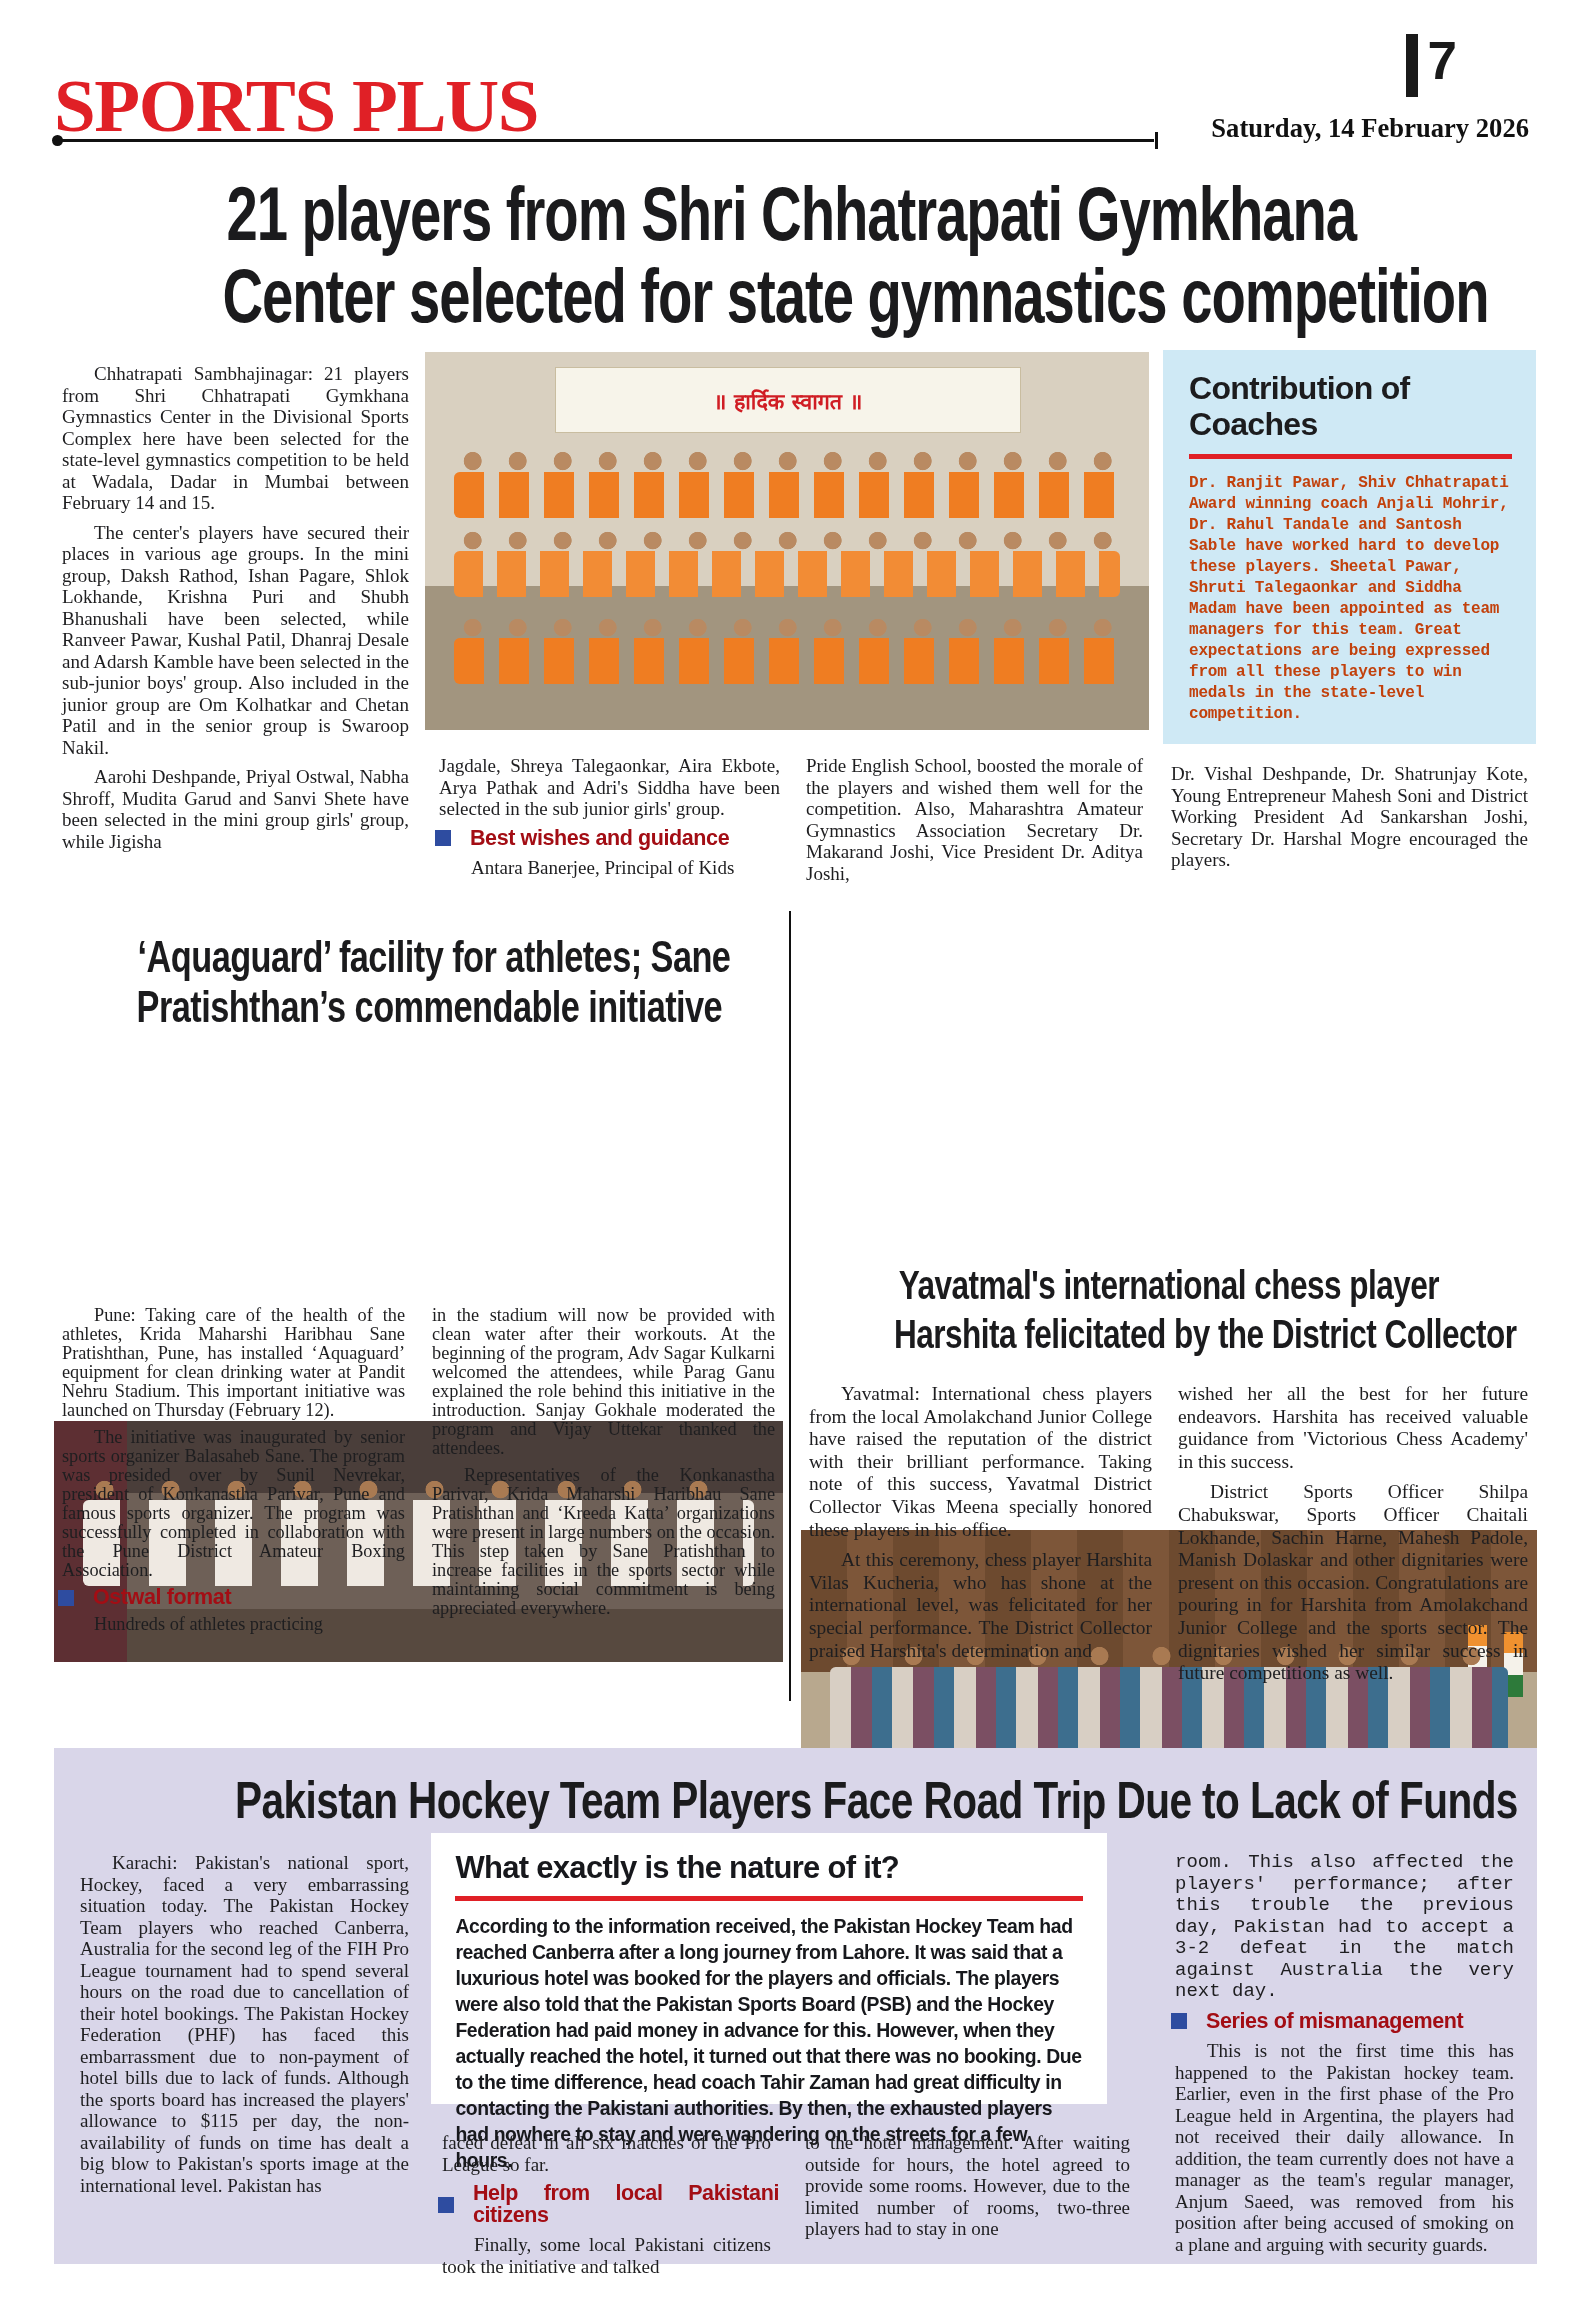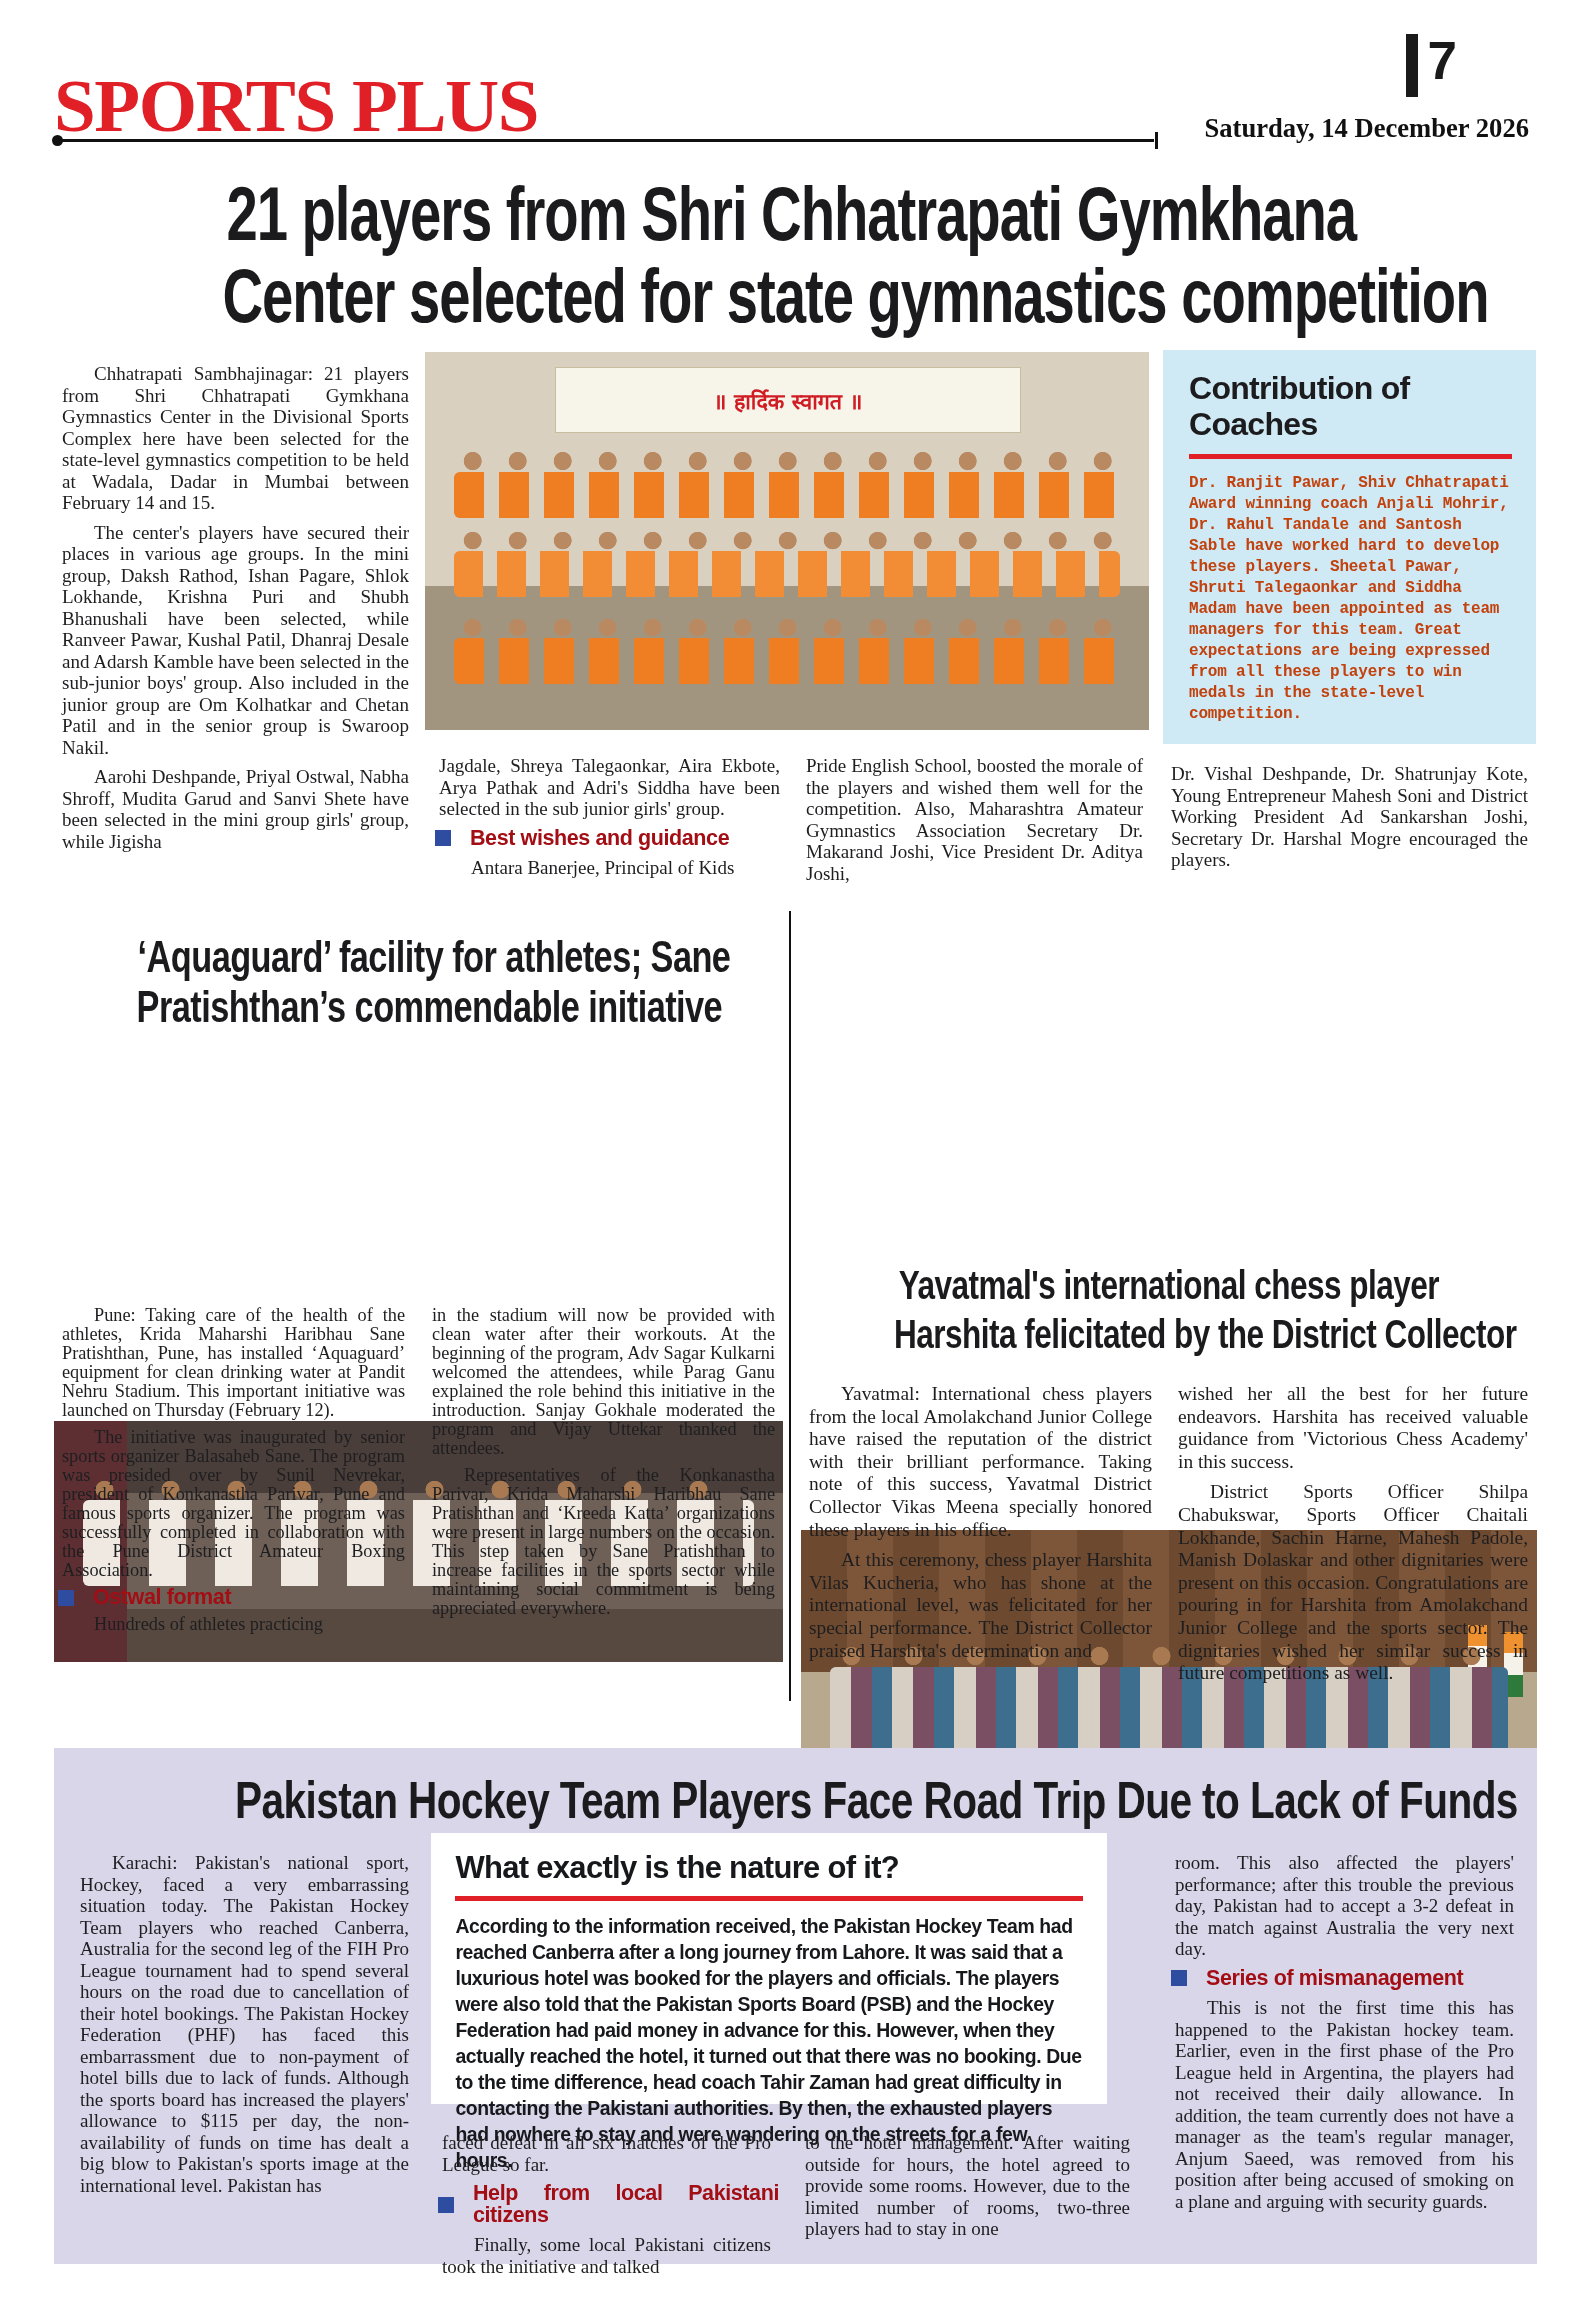--- a/index.html
+++ b/index.html
@@ -104,21 +104,21 @@
 
   <div class="abs" style="left:54px;top:43px;margin-top:20px;">
     <span class="masthead">SPORTS PLUS</span>
   </div>
 
   <div class="abs" style="left:1406px;top:34px;display:flex;align-items:flex-start;">
     <span class="pagenum-bar"></span>
     <span class="pagenum">7</span>
   </div>
 
-  <div class="abs date" style="right:54px;top:113px;">Saturday, 14 December 2026</div>
+  <div class="abs date" style="right:54px;top:113px;">Saturday, 14 February 2026</div>
 
   <div class="abs hrule-dot" style="left:52px;top:135px;"></div>
   <div class="abs hrule" style="left:57px;top:139px;width:1097px;"></div>
   <div class="abs hrule-tick" style="left:1155px;top:132px;"></div>
 
   <div class="abs hl hl-xl" style="left:0;top:171px;width:1583px;">
     <span>21 players from Shri Chhatrapati Gymkhana</span>
   </div>
   <div class="abs hl hl-xl" style="left:0;top:253px;width:1583px;">
     <span>Center selected for state gymnastics competition</span>
@@ -262,21 +262,21 @@
       <span>Help from local Pakistani citizens</span>
     </div>
     <p>Finally, some local Pakistani citizens took the initiative and talked</p>
   </div>
 
   <div class="abs col hock-body" style="left:797px;top:2124px;width:341px;">
     <p class="noindent" style="text-indent:0;">to the hotel management. After waiting outside for hours, the hotel agreed to provide some rooms. However, due to the limited number of rooms, two-three players had to stay in one</p>
   </div>
 
   <div class="abs col hock-body" style="left:1167px;top:1844px;width:355px;">
-    <p class="noindent" style="text-indent:0;">room. This also affected the players' performance; after this trouble the previous day, Pakistan had to accept a 3-2 defeat in the match against Australia the very next day.</p>
+    <p class="noindent" style="text-indent:0;font-family:Liberation Mono, monospace;">room. This also affected the players' performance; after this trouble the previous day, Pakistan had to accept a 3-2 defeat in the match against Australia the very next day.</p>
     <div class="subhead">
       <span class="sq"></span>
       <span>Series of mismanagement</span>
     </div>
     <p>This is not the first time this has happened to the Pakistan hockey team. Earlier, even in the first phase of the Pro League held in Argentina, the players had not received their daily allowance. In addition, the team currently does not have a manager as the team's regular manager, Anjum Saeed, was removed from his position after being accused of smoking on a plane and arguing with security guards.</p>
   </div>
 
 </div>
 
 

